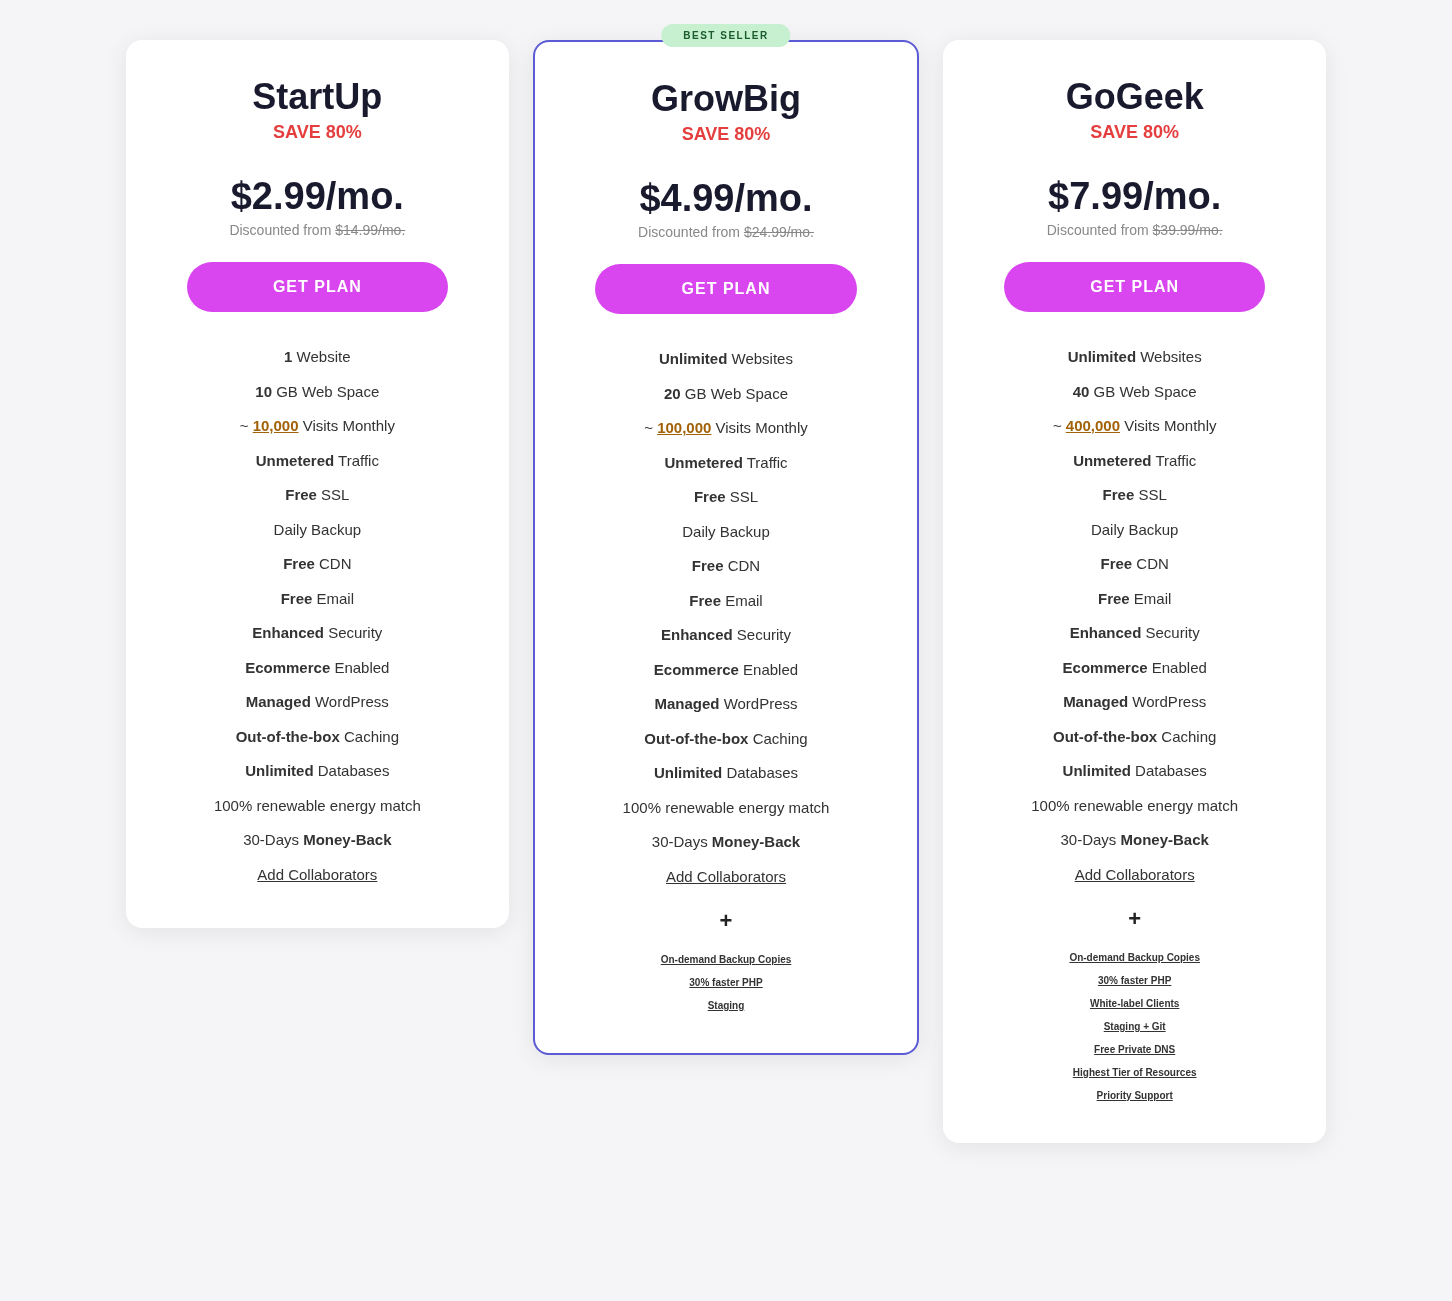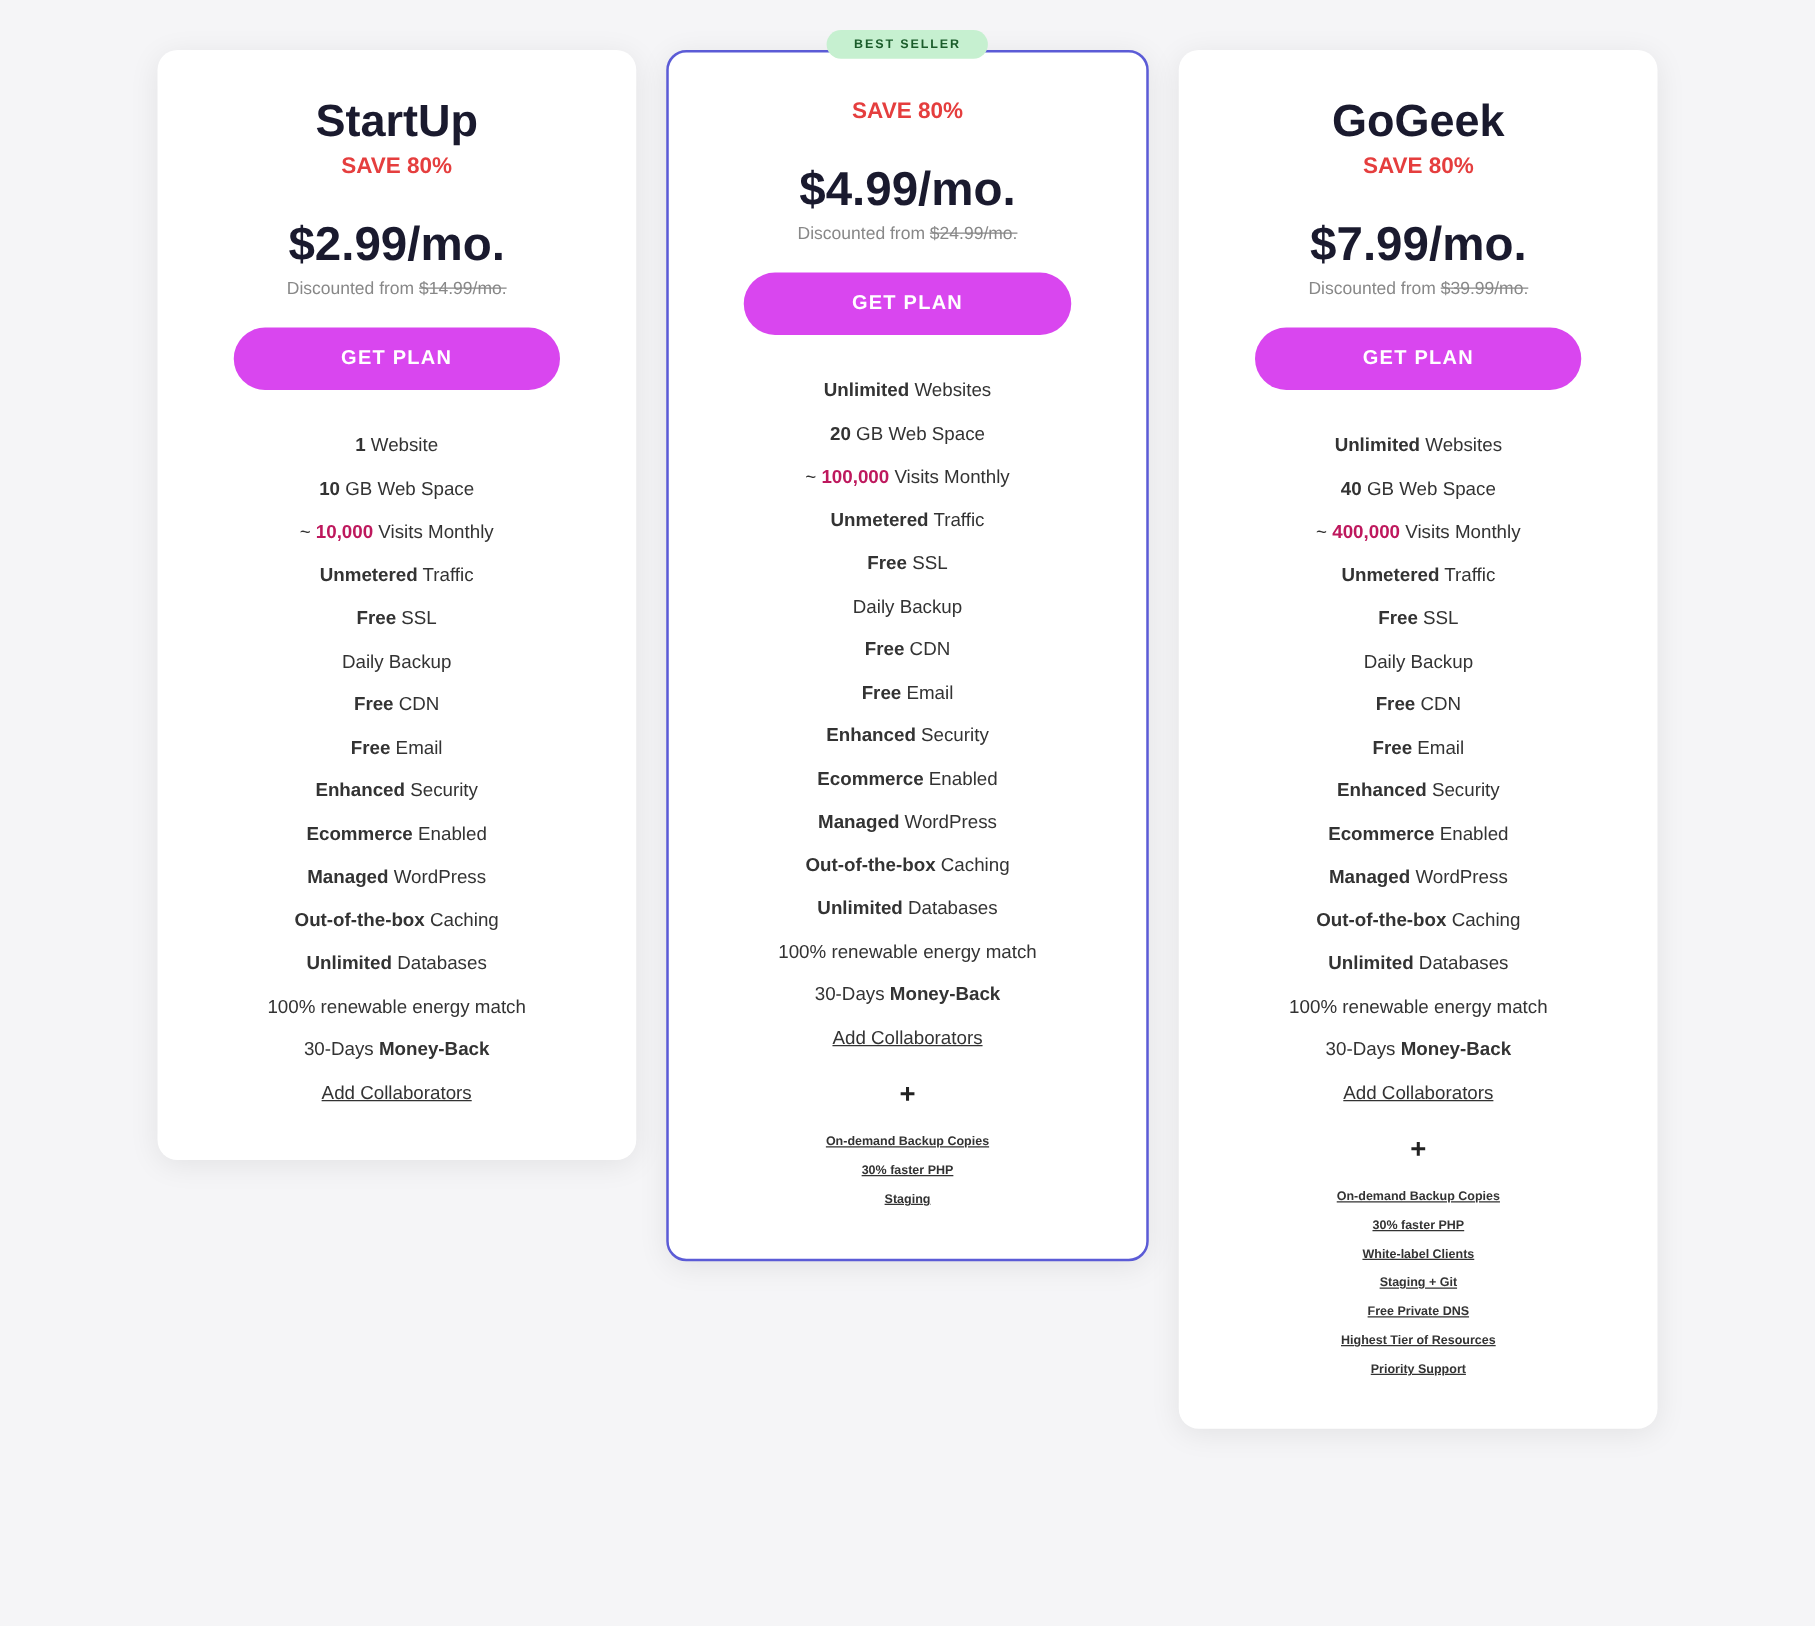--- a/index.html
+++ b/index.html
@@ -93,22 +93,23 @@
     .features-list li {
       font-size: 15px;
       color: #333;
       padding: 6px 0;
       line-height: 1.5;
     }
     .features-list li b, .features-list li strong {
       font-weight: 700;
     }
     .features-list .highlight-visits {
-      color: #be185d;
-      font-weight: 700;
+      color: #a16207;
+      font-weight: 700;
+      text-decoration: underline;
     }
     .plus-divider {
       font-size: 22px;
       font-weight: 700;
       color: #222;
       margin: 14px 0;
     }
     .extra-features {
       list-style: none;
       text-align: center;
@@ -139,21 +140,21 @@
         <li><strong>Free</strong><span> Email</span></li>
         <li><strong>Enhanced </strong><span>Security</span></li>
         <li><strong>Ecommerce</strong><span> Enabled</span></li>
         <li><strong>Managed</strong><span> WordPress</span></li>
         <li><strong>Out-of-the-box</strong><span> Caching</span></li>
         <li><strong>Unlimited</strong><span> Databases</span></li>
         <li><span>100% renewable energy match</span></li>
         <li><span>30-Days </span><strong>Money-Back</strong></li>
         <li><span class="underline-feature">Add Collaborators</span></li>
       </ul></div>
-    <div class="plan-card featured"><div class="best-seller-badge">BEST SELLER</div><div class="save-text">SAVE 80%</div><div class="price">$4.99/mo.</div><div class="original-price">Discounted from <s>$24.99/mo.</s></div><button class="get-plan-btn">GET PLAN</button><ul class="features-list">
+    <div class="plan-card featured"><div class="best-seller-badge">BEST SELLER</div><div class="plan-name">GrowBig</div><div class="save-text">SAVE 80%</div><div class="price">$4.99/mo.</div><div class="original-price">Discounted from <s>$24.99/mo.</s></div><button class="get-plan-btn">GET PLAN</button><ul class="features-list">
         <li><strong>Unlimited</strong><span> Websites</span></li>
         <li><strong>20</strong><span> GB Web Space</span></li>
         <li><span>~ </span><strong class="highlight-visits">100,000</strong><span> Visits Monthly</span></li>
         <li><strong>Unmetered</strong><span> Traffic</span></li>
         <li><strong>Free</strong><span> SSL</span></li>
         <li><span>Daily Backup</span></li>
         <li><strong>Free</strong><span> CDN</span></li>
         <li><strong>Free</strong><span> Email</span></li>
         <li><strong>Enhanced </strong><span>Security</span></li>
         <li><strong>Ecommerce</strong><span> Enabled</span></li>

